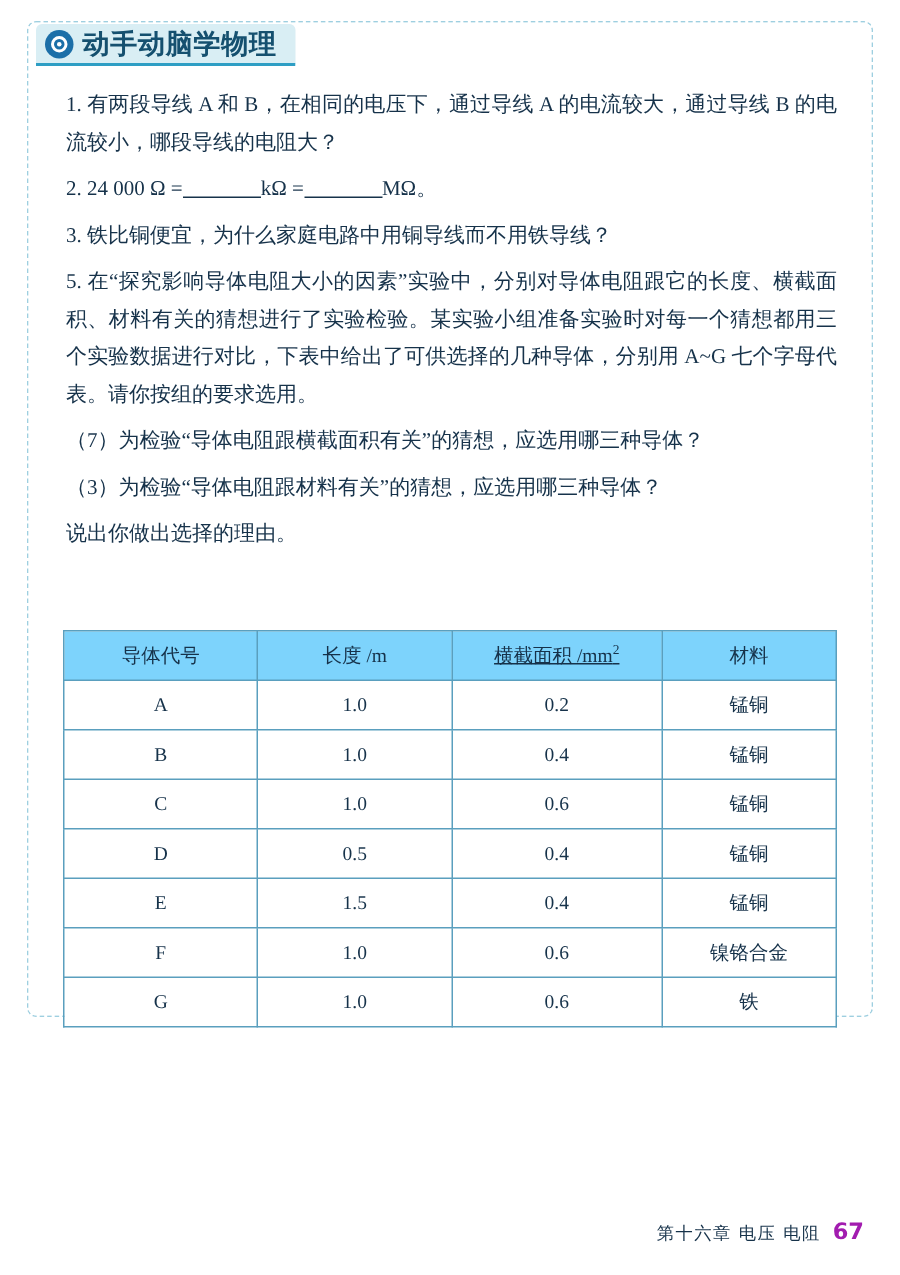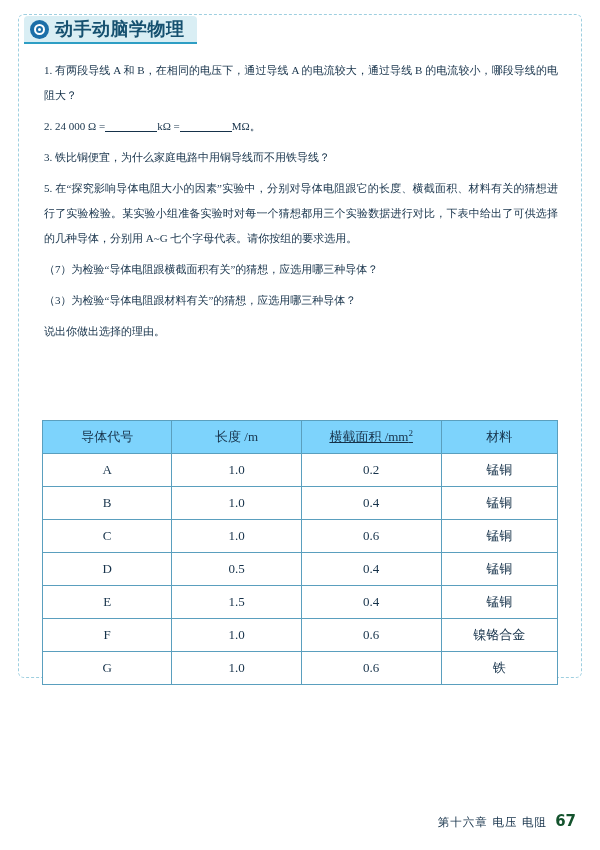--- a/index.html
+++ b/index.html
@@ -79,21 +79,21 @@
     white-space: nowrap;
   }
   .content {
     position: absolute;
     left: 44px;
     top: 58px;
     width: 514px;
   }
   p.para {
     margin: 0 0 6px 0;
-    font-size: 11px;
+    font-size: 14px;
     line-height: 25px;
     text-align: justify;
     color: #16324a;
   }
   .blank {
     display: inline-block;
     border-bottom: 1px solid #16324a;
     width: 52px;
     vertical-align: -2px;
   }
@@ -139,21 +139,21 @@
   }
   .footer-text {
     font-family: "DejaVu Sans", sans-serif;
     font-size: 11.5px;
     color: #16324a;
     letter-spacing: 1px;
   }
   .footer-page {
     font-family: "DejaVu Sans", sans-serif;
     font-size: 15px;
-    color: #14532d;
+    color: #a21caf;
     font-weight: bold;
   }
   .nowrap { white-space: nowrap; }
 </style>
 </head>
 <body>
 
 <div class="page">
 
   <div class="dashed-frame"></div>

